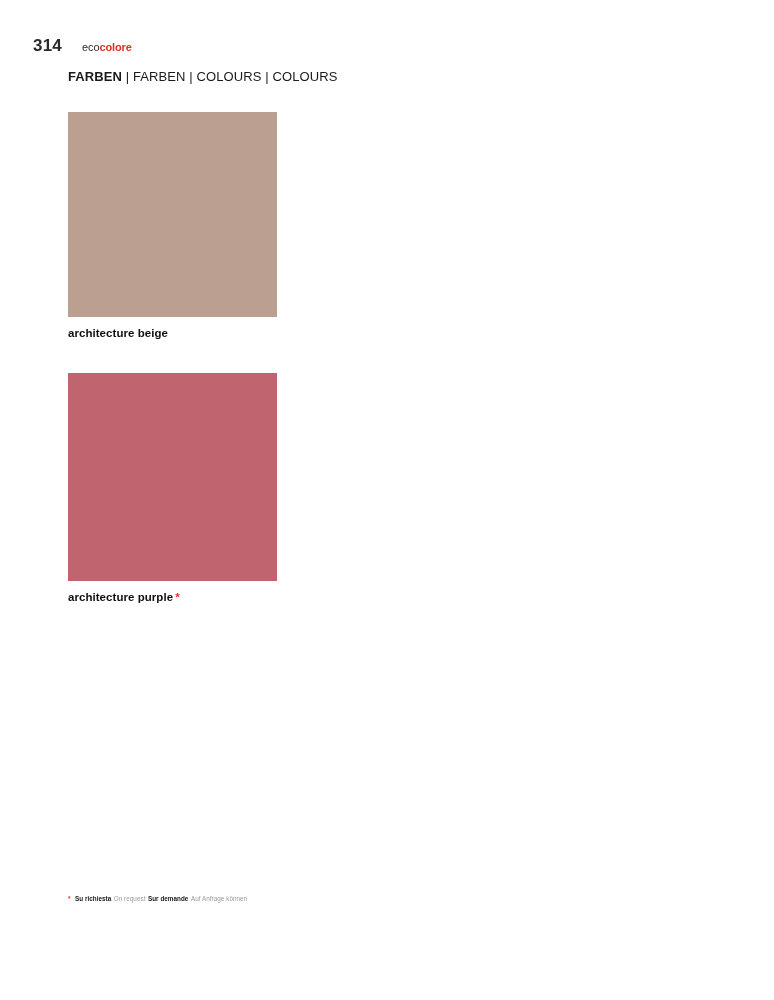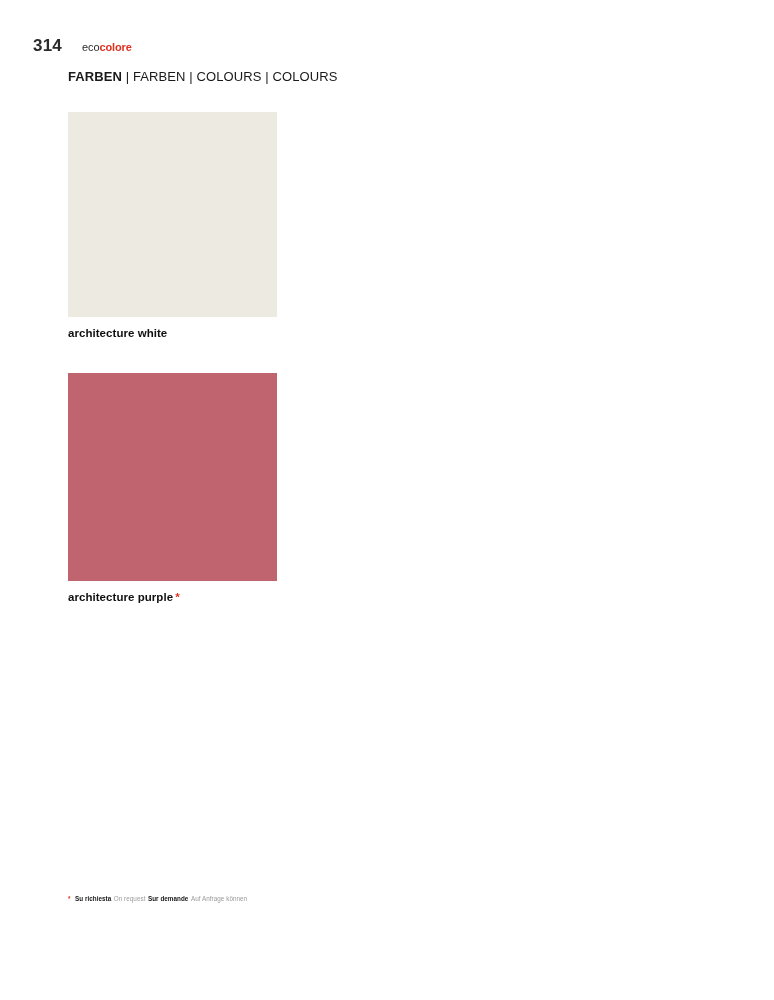--- a/index.html
+++ b/index.html
@@ -150,23 +150,23 @@
     <span class="t-sep">|</span>
     <span class="t-reg">COLOURS</span>
     <span class="t-sep">|</span>
     <span class="t-reg">COLOURS</span>
   </div>
 
   <div class="swatch-grid">
 
     <div class="swatch-row row-1">
       <div class="swatch-cell">
-        <div class="swatch-chip" style="background-color: rgb(237, 234, 226);"></div>
+        <div class="swatch-chip" style="background-color: rgb(187, 159, 144);"></div>
         <div class="swatch-label">
-          <span>architecture white</span><span class="req-mark"></span>
+          <span>architecture beige</span><span class="req-mark"></span>
         </div>
       </div>
     </div>
 
     <div class="swatch-row row-2">
       <div class="swatch-cell">
         <div class="swatch-chip" style="background-color: rgb(192, 101, 112);"></div>
         <div class="swatch-label">
           <span>architecture purple</span><span class="req-mark">*</span>
         </div>

